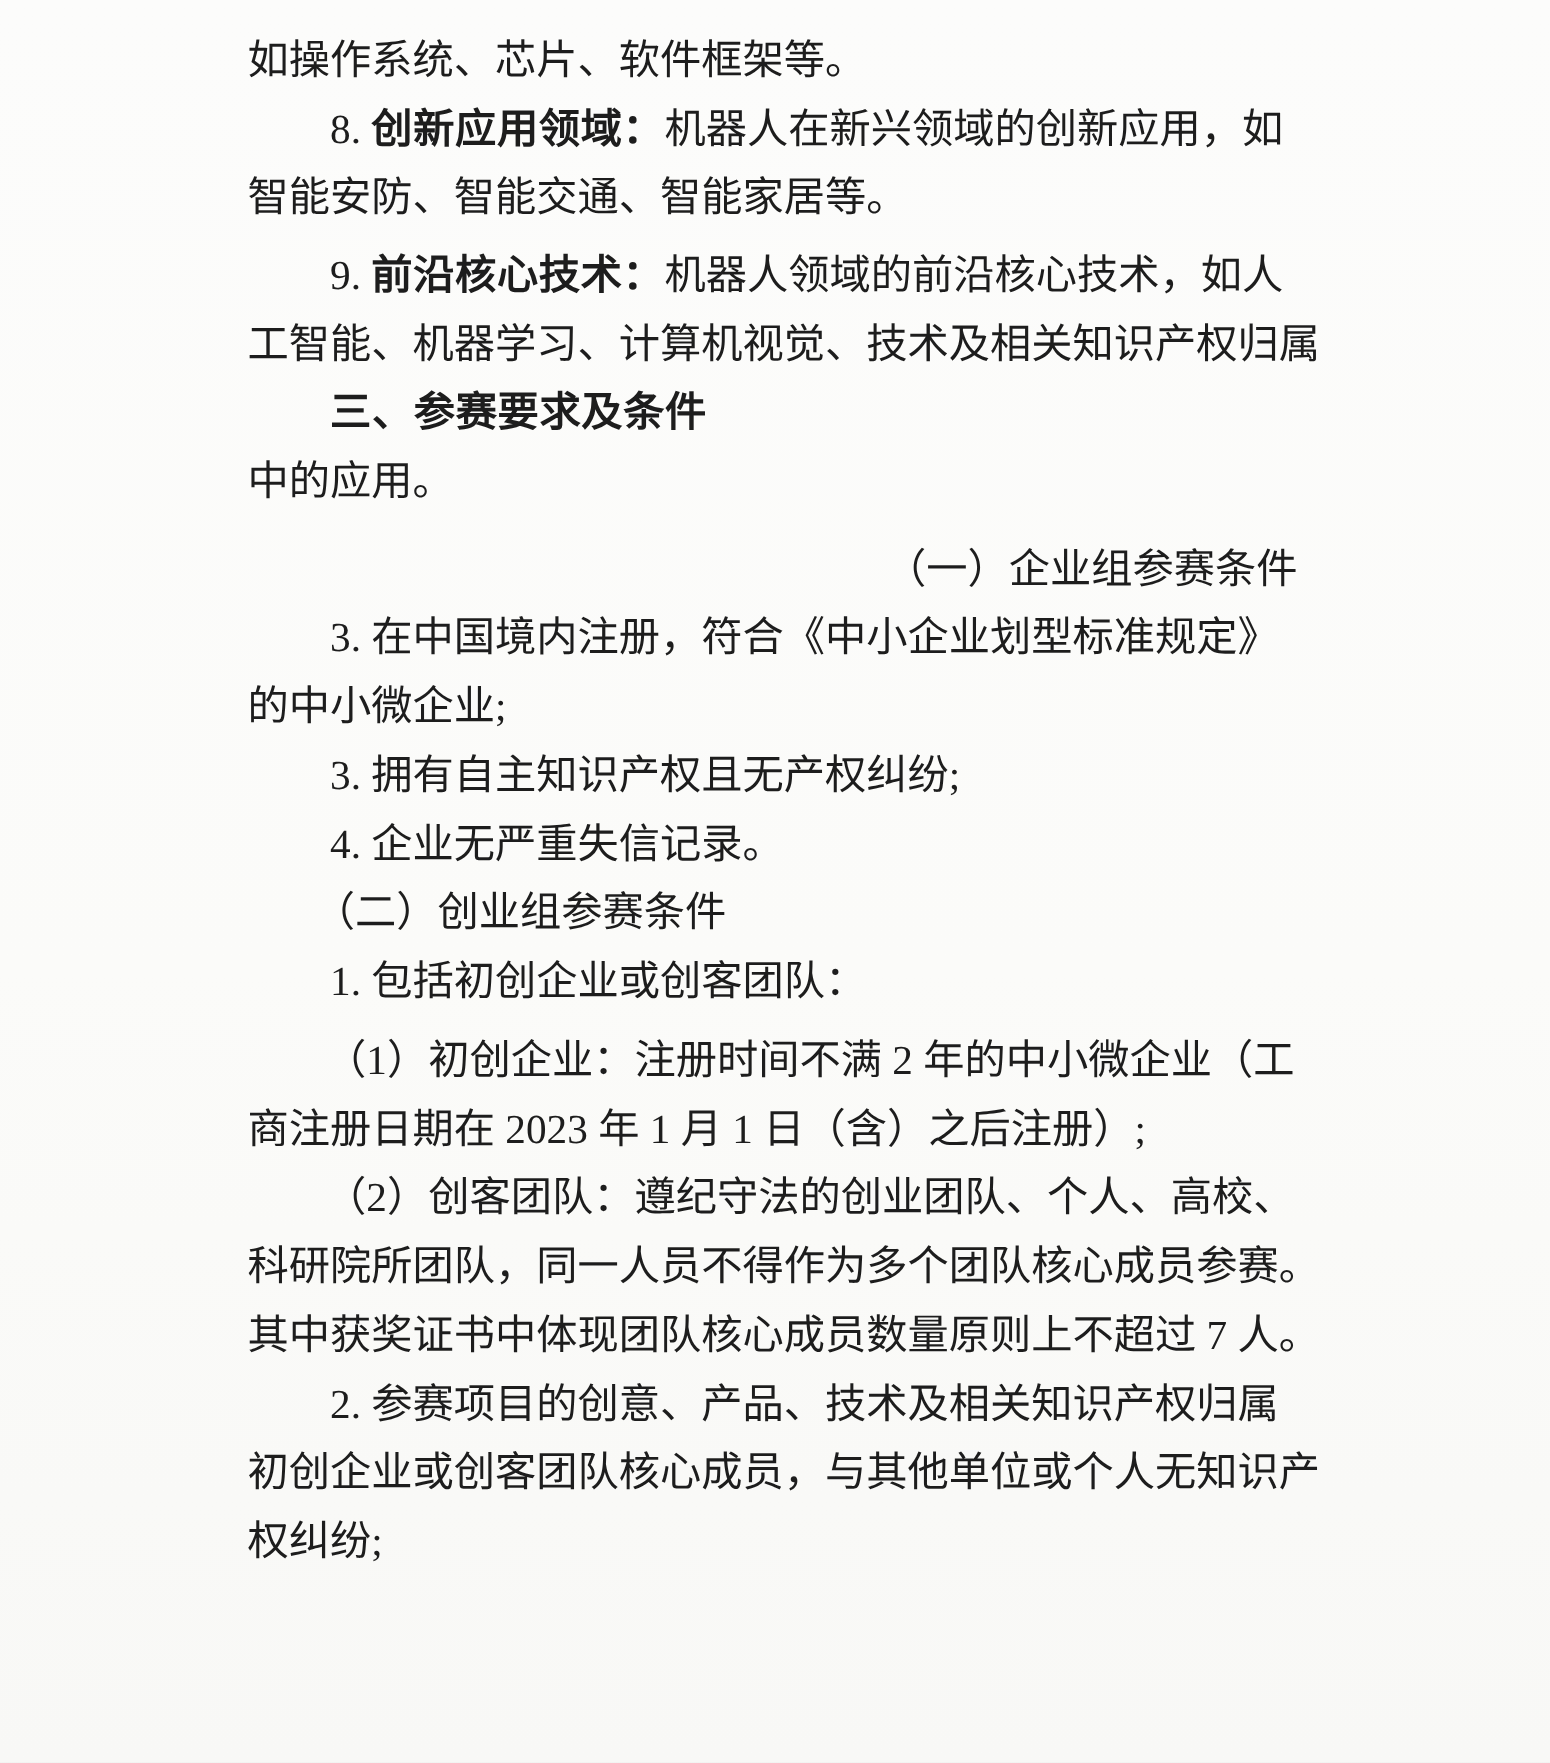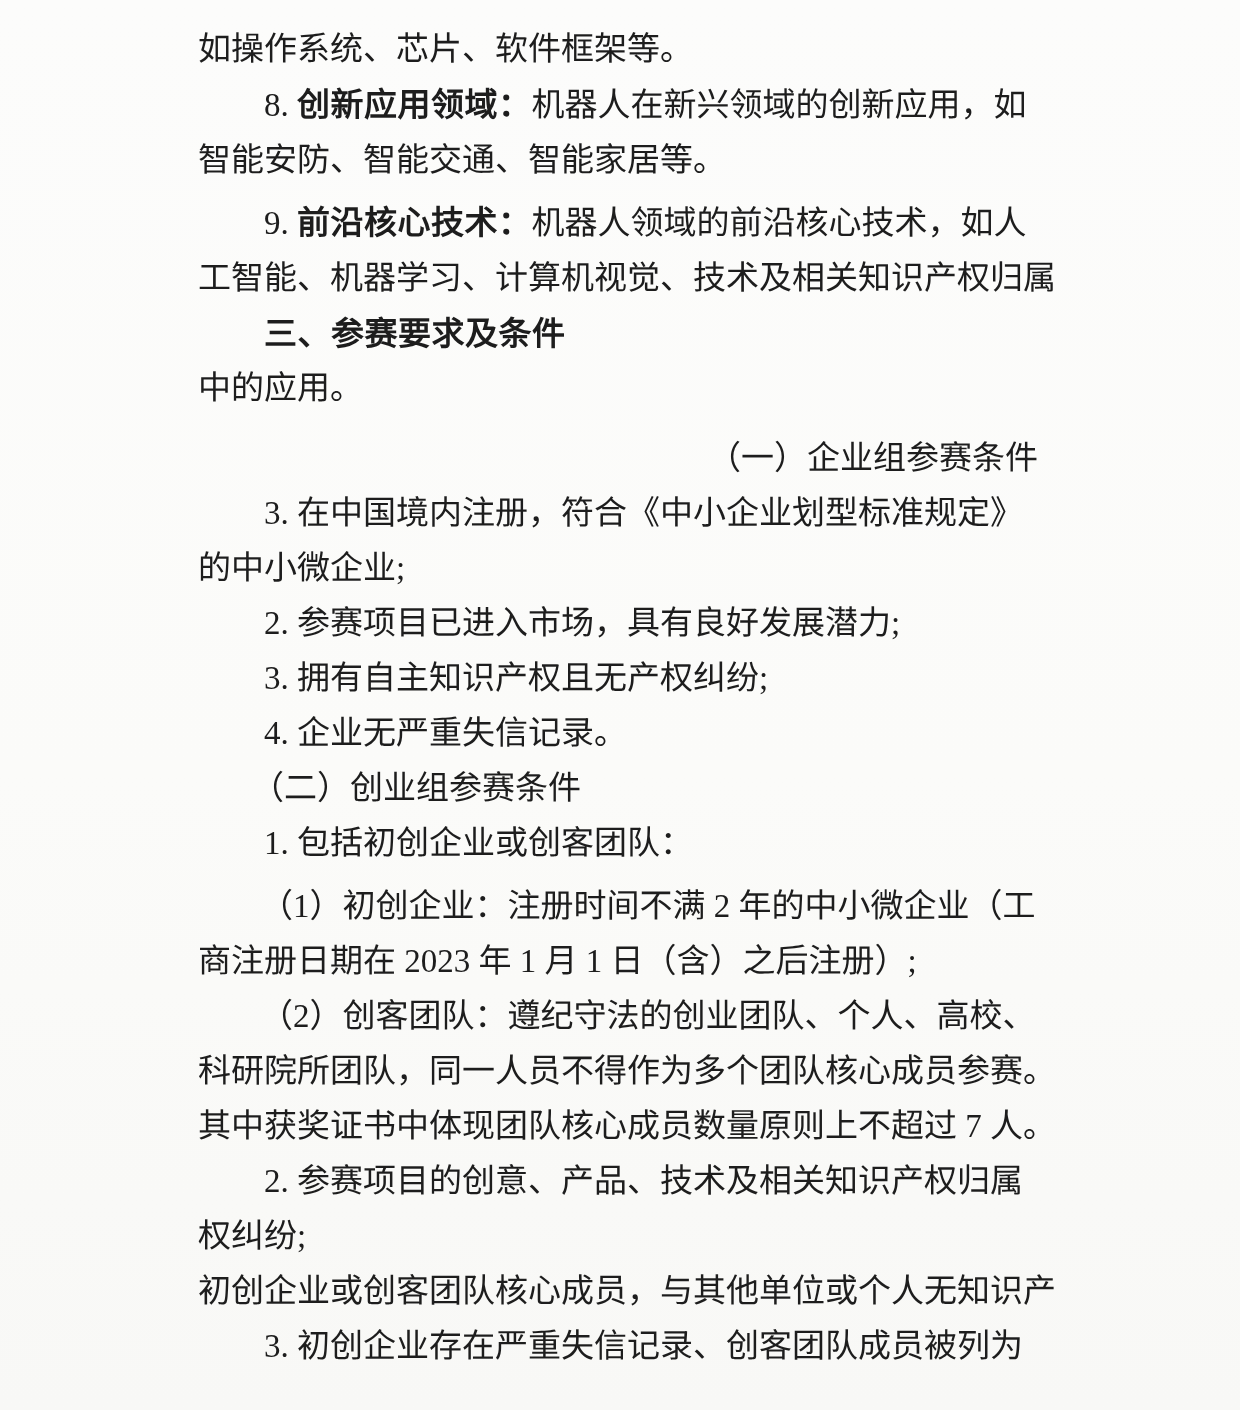--- a/index.html
+++ b/index.html
@@ -32,48 +32,46 @@
   .line.para{padding-left:66px;}
   .line.paren{padding-left:53px;}
   .line.paren2{padding-left:62px;}
   
   .line.g7{margin-top:7px;}
   .line.g15{margin-top:15px;text-align:right;}
   .line.g8{margin-top:8px;}
   
   .line.bold,
   .term-bold{
-    font-family:Liberation Sans, sans-serif;
+    font-family:Liberation Serif, serif;
     font-weight:700;
     letter-spacing:0.5px;
   }
 </style>
 </head>
 <body>
 
 <div class="page">
   <div class="content">
       <div class="line flush"><span>如操作系统、芯片、软件框架等。</span></div>
       <div class="line para"><span>8. </span><span class="term-bold">创新应用领域：</span><span>机器人在新兴领域的创新应用，如</span></div>
       <div class="line flush"><span>智能安防、智能交通、智能家居等。</span></div>
       <div class="line para g7"><span>9. </span><span class="term-bold">前沿核心技术：</span><span>机器人领域的前沿核心技术，如人</span></div>
       <div class="line flush"><span>工智能、机器学习、计算机视觉、技术及相关知识产权归属</span></div>
       <div class="line para bold"><span>三、参赛要求及条件</span></div>
       <div class="line flush"><span>中的应用。</span></div>
       <div class="line paren g15"><span>（一）企业组参赛条件</span></div>
       <div class="line para"><span>3. 在中国境内注册，符合《中小企业划型标准规定》</span></div>
       <div class="line flush"><span>的中小微企业;</span></div>
-      <div class="line para"><span>2. 参赛项目已进入市场，具有良好发展潜力;</span></div>
       <div class="line para"><span>3. 拥有自主知识产权且无产权纠纷;</span></div>
       <div class="line para"><span>4. 企业无严重失信记录。</span></div>
       <div class="line paren"><span>（二）创业组参赛条件</span></div>
       <div class="line para"><span>1. 包括初创企业或创客团队：</span></div>
       <div class="line paren2 g8"><span>（1）初创企业：注册时间不满 2 年的中小微企业（工</span></div>
       <div class="line flush"><span>商注册日期在 2023 年 1 月 1 日（含）之后注册）;</span></div>
       <div class="line paren2"><span>（2）创客团队：遵纪守法的创业团队、个人、高校、</span></div>
       <div class="line flush"><span>科研院所团队，同一人员不得作为多个团队核心成员参赛。</span></div>
       <div class="line flush"><span>其中获奖证书中体现团队核心成员数量原则上不超过 7 人。</span></div>
       <div class="line para"><span>2. 参赛项目的创意、产品、技术及相关知识产权归属</span></div>
+      <div class="line flush"><span>初创企业或创客团队核心成员，与其他单位或个人无知识产</span></div>
       <div class="line flush"><span>权纠纷;</span></div>
-      <div class="line flush"><span>初创企业或创客团队核心成员，与其他单位或个人无知识产</span></div>
-      <div class="line para"><span>3. 初创企业存在严重失信记录、创客团队成员被列为</span></div>
     </div>
 </div>
 
 </body></html>

